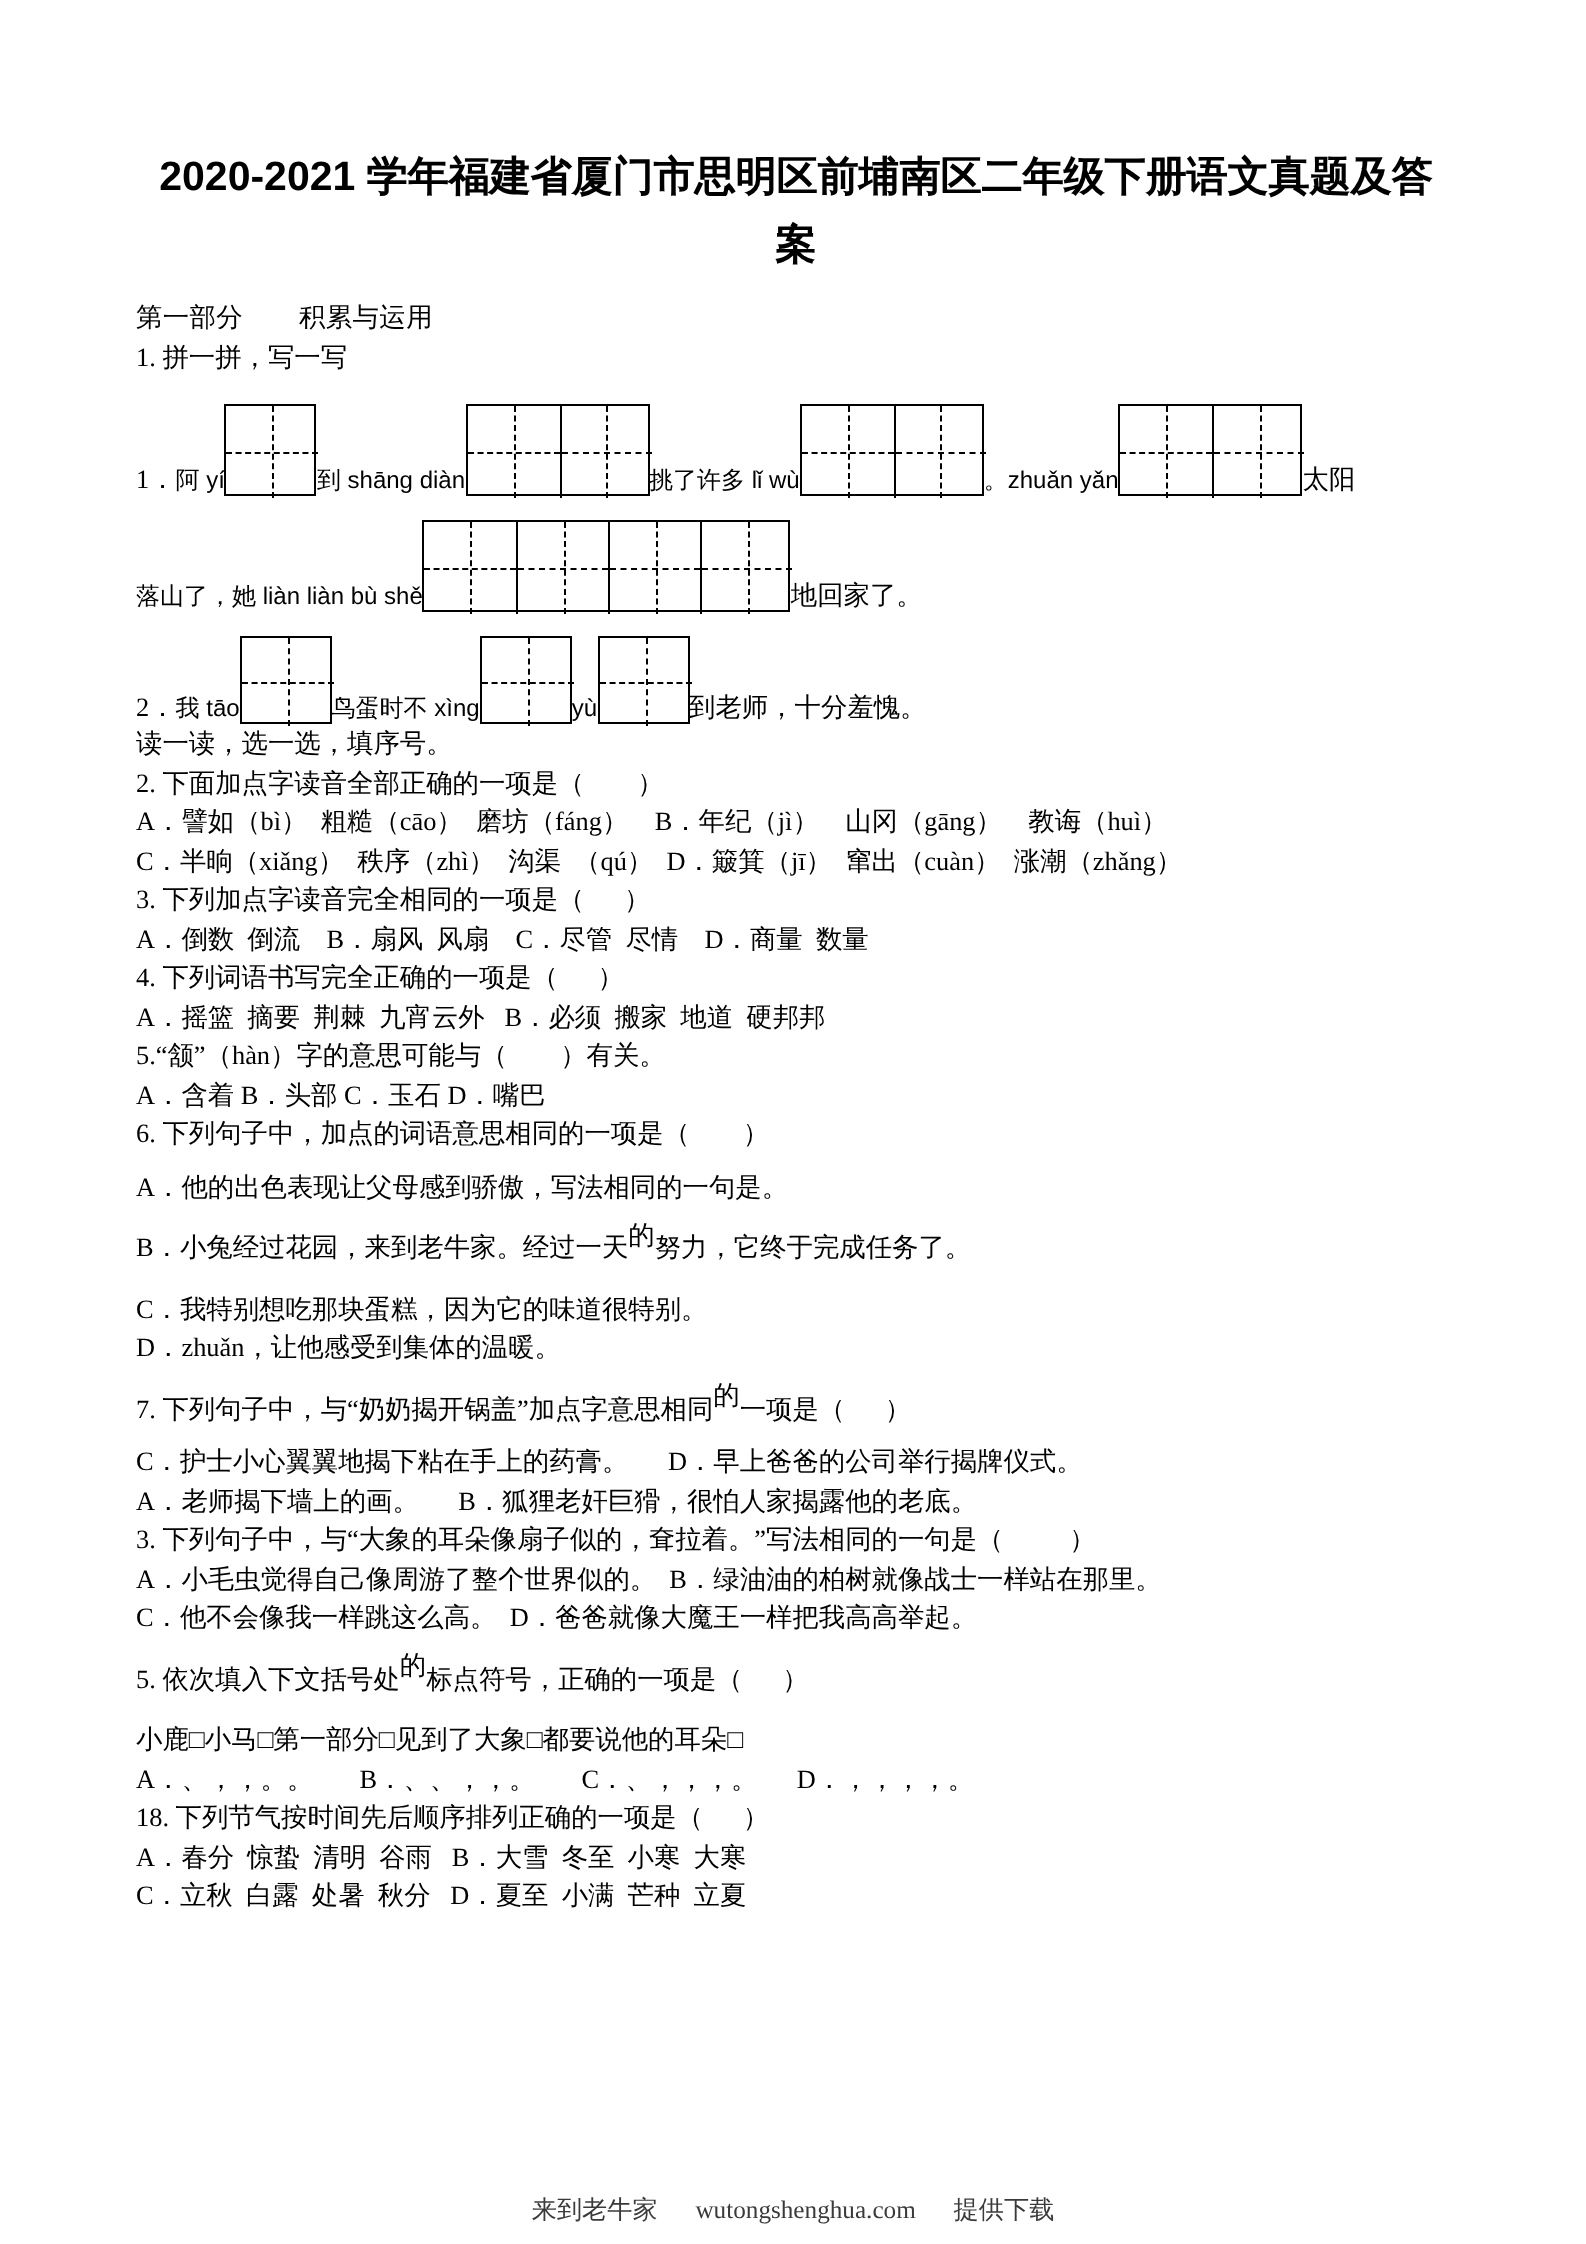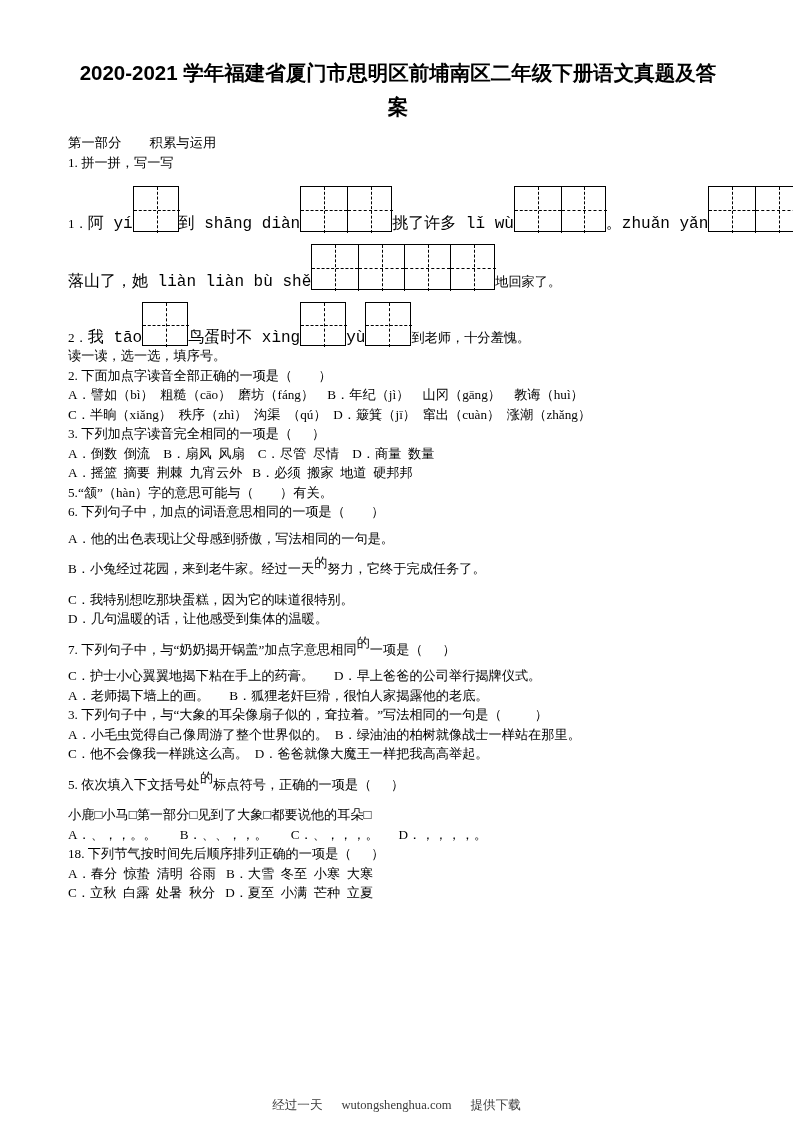--- a/index.html
+++ b/index.html
@@ -17,21 +17,21 @@
   }
   .page {
     position: absolute;
     left: 0; top: 0;
     width: 793px;
     height: 1122px;
   }
   .content {
     position: absolute;
     left: 68px;
-    top: 56px;
+    top: 72px;
     width: 660px;
   }
 
   
   .doc-title {
     font-family: "Liberation Sans", "DejaVu Sans", sans-serif;
     font-weight: bold;
     font-size: 20.5px;
     line-height: 34px;
     text-align: center;
@@ -105,22 +105,22 @@
     content: "";
     position: absolute;
     top: 50%;
     left: 0;
     right: 0;
     border-top: 1.2px dashed #000;
   }
 
   
   .py {
-    font-size: 16px;
-    font-family: Liberation Mono, monospace;
+    font-size: 12px;
+    font-family: Liberation Sans, sans-serif;
   }
   .zh { font-size: 13.2px; }
 
   
   .footer {
     position: absolute;
     left: 0;
     top: 1097px;
     width: 793px;
     text-align: center;
@@ -157,32 +157,34 @@
 
     <p class="ln">读一读，选一选，填序号。</p>
 
     <p class="ln">2. 下面加点字读音全部正确的一项是（        ）</p>
     <p class="ln">A．譬如（bì）  粗糙（cāo）  磨坊（fáng）    B．年纪（jì）    山冈（gāng）    教诲（huì）</p>
     <p class="ln">C．半晌（xiǎng）  秩序（zhì）  沟渠  （qú）  D．簸箕（jī）  窜出（cuàn）  涨潮（zhǎng）</p>
 
     <p class="ln">3. 下列加点字读音完全相同的一项是（      ）</p>
     <p class="ln">A．倒数  倒流    B．扇风  风扇    C．尽管  尽情    D．商量  数量</p>
 
+    <p class="ln">4. 下列词语书写完全正确的一项是（      ）</p>
     <p class="ln">A．摇篮  摘要  荆棘  九宵云外   B．必须  搬家  地道  硬邦邦</p>
 
     <p class="ln">5.“颔”（hàn）字的意思可能与（        ）有关。</p>
+    <p class="ln">A．含着 B．头部 C．玉石 D．嘴巴</p>
 
     <p class="ln">6. 下列句子中，加点的词语意思相同的一项是（        ）</p>
     <div class="gap-sm"></div>
     <p class="ln">A．他的出色表现让父母感到骄傲，写法相同的一句是。</p>
     <div class="gap-md"></div>
     <p class="ln"><span>B．小兔经过花园，来到老牛家。经过一天</span><span class="sup-de">的</span><span>努力，它终于完成任务了。</span></p>
     <div class="gap-md"></div>
     <p class="ln">C．我特别想吃那块蛋糕，因为它的味道很特别。</p>
-    <p class="ln">D．几句温暖的话，让他感受到集体的温暖。</p>
+    <p class="ln">D．zhuǎn，让他感受到集体的温暖。</p>
 
     <div class="gap-md"></div>
 
     <p class="ln"><span>7. 下列句子中，与“奶奶揭开锅盖”加点字意思相同</span><span class="sup-de">的</span><span>一项是（      ）</span></p>
     <div class="gap-sm"></div>
     <p class="ln">C．护士小心翼翼地揭下粘在手上的药膏。      D．早上爸爸的公司举行揭牌仪式。</p>
     <p class="ln">A．老师揭下墙上的画。      B．狐狸老奸巨猾，很怕人家揭露他的老底。</p>
 
     <p class="ln">3. 下列句子中，与“大象的耳朵像扇子似的，耷拉着。”写法相同的一句是（          ）</p>
     <p class="ln">A．小毛虫觉得自己像周游了整个世界似的。  B．绿油油的柏树就像战士一样站在那里。</p>
@@ -194,14 +196,14 @@
     <div class="gap-md"></div>
     <p class="ln">小鹿□小马□第一部分□见到了大象□都要说他的耳朵□</p>
     <p class="ln">A．、，，。。       B．、、，，。       C．、，，，。      D．，，，，。</p>
 
     <p class="ln">18. 下列节气按时间先后顺序排列正确的一项是（      ）</p>
     <p class="ln">A．春分  惊蛰  清明  谷雨   B．大雪  冬至  小寒  大寒</p>
     <p class="ln">C．立秋  白露  处暑  秋分   D．夏至  小满  芒种  立夏</p>
 
   </div>
 
-  <div class="footer"><span>经过一天</span>      <span>wutongshenghua.com</span>      <span>提供下载</span></div>
+  <div class="footer"><span>来到老牛家</span>      <span>wutongshenghua.com</span>      <span>提供下载</span></div>
 </div>
 
 </body></html>

